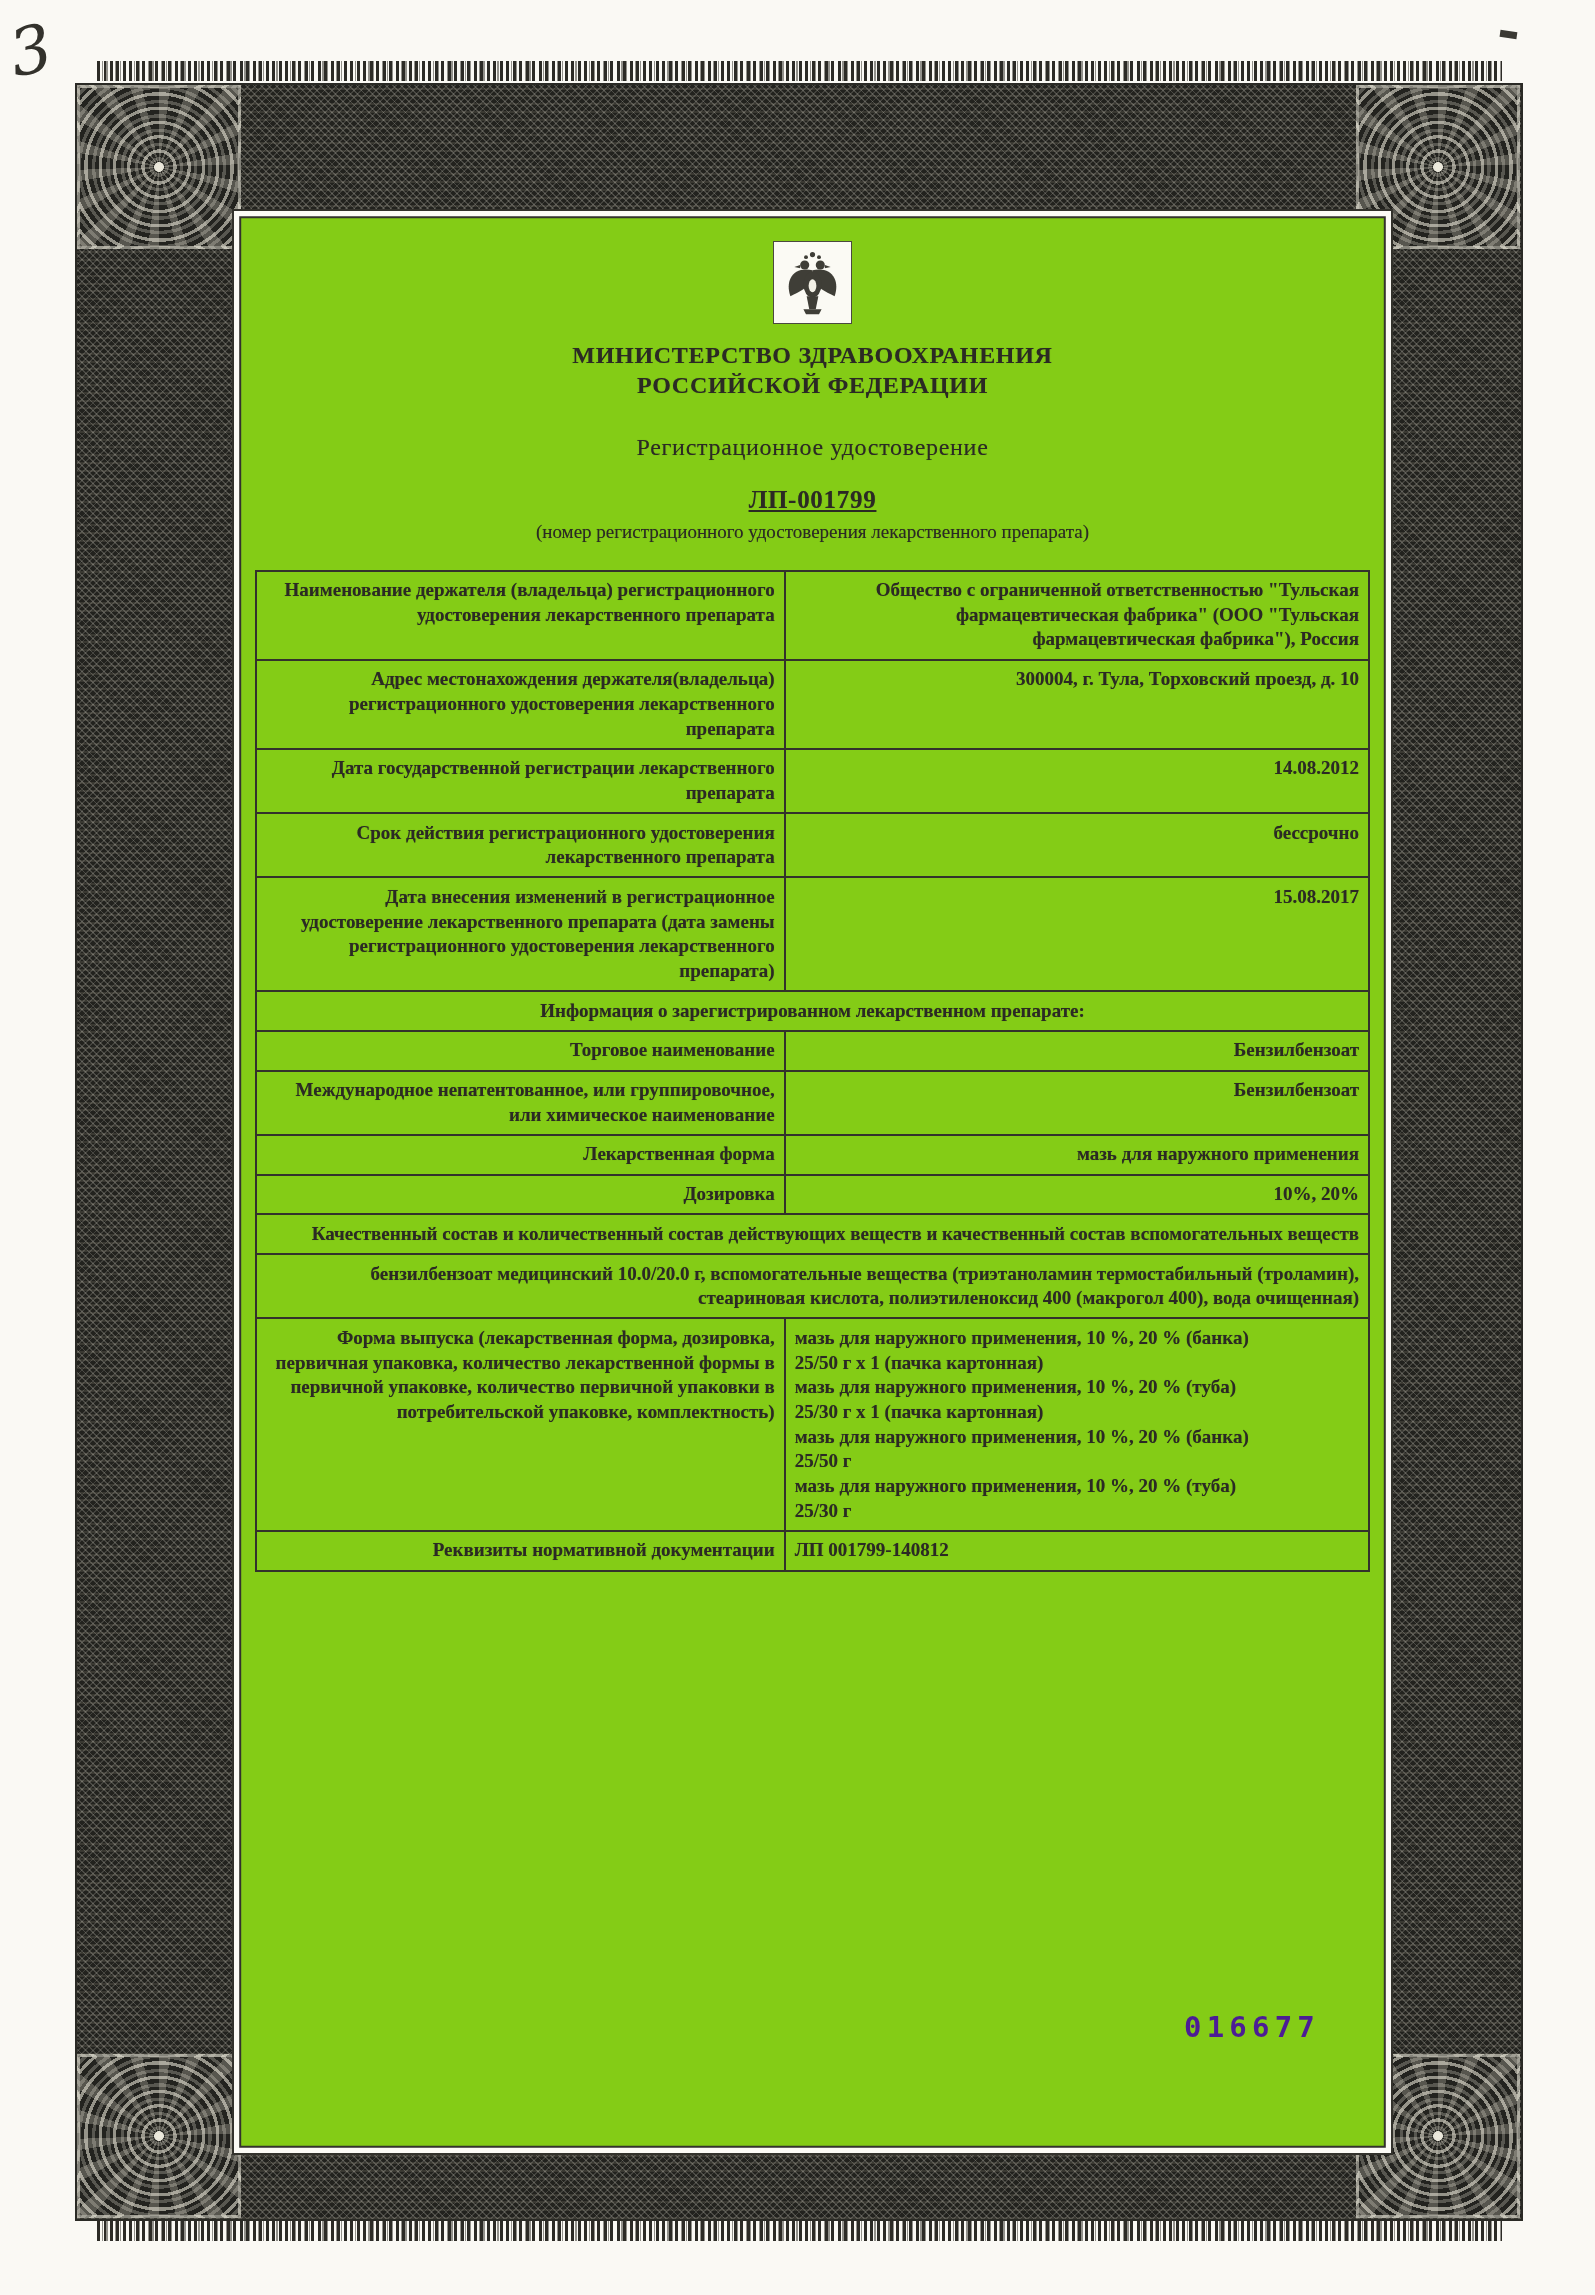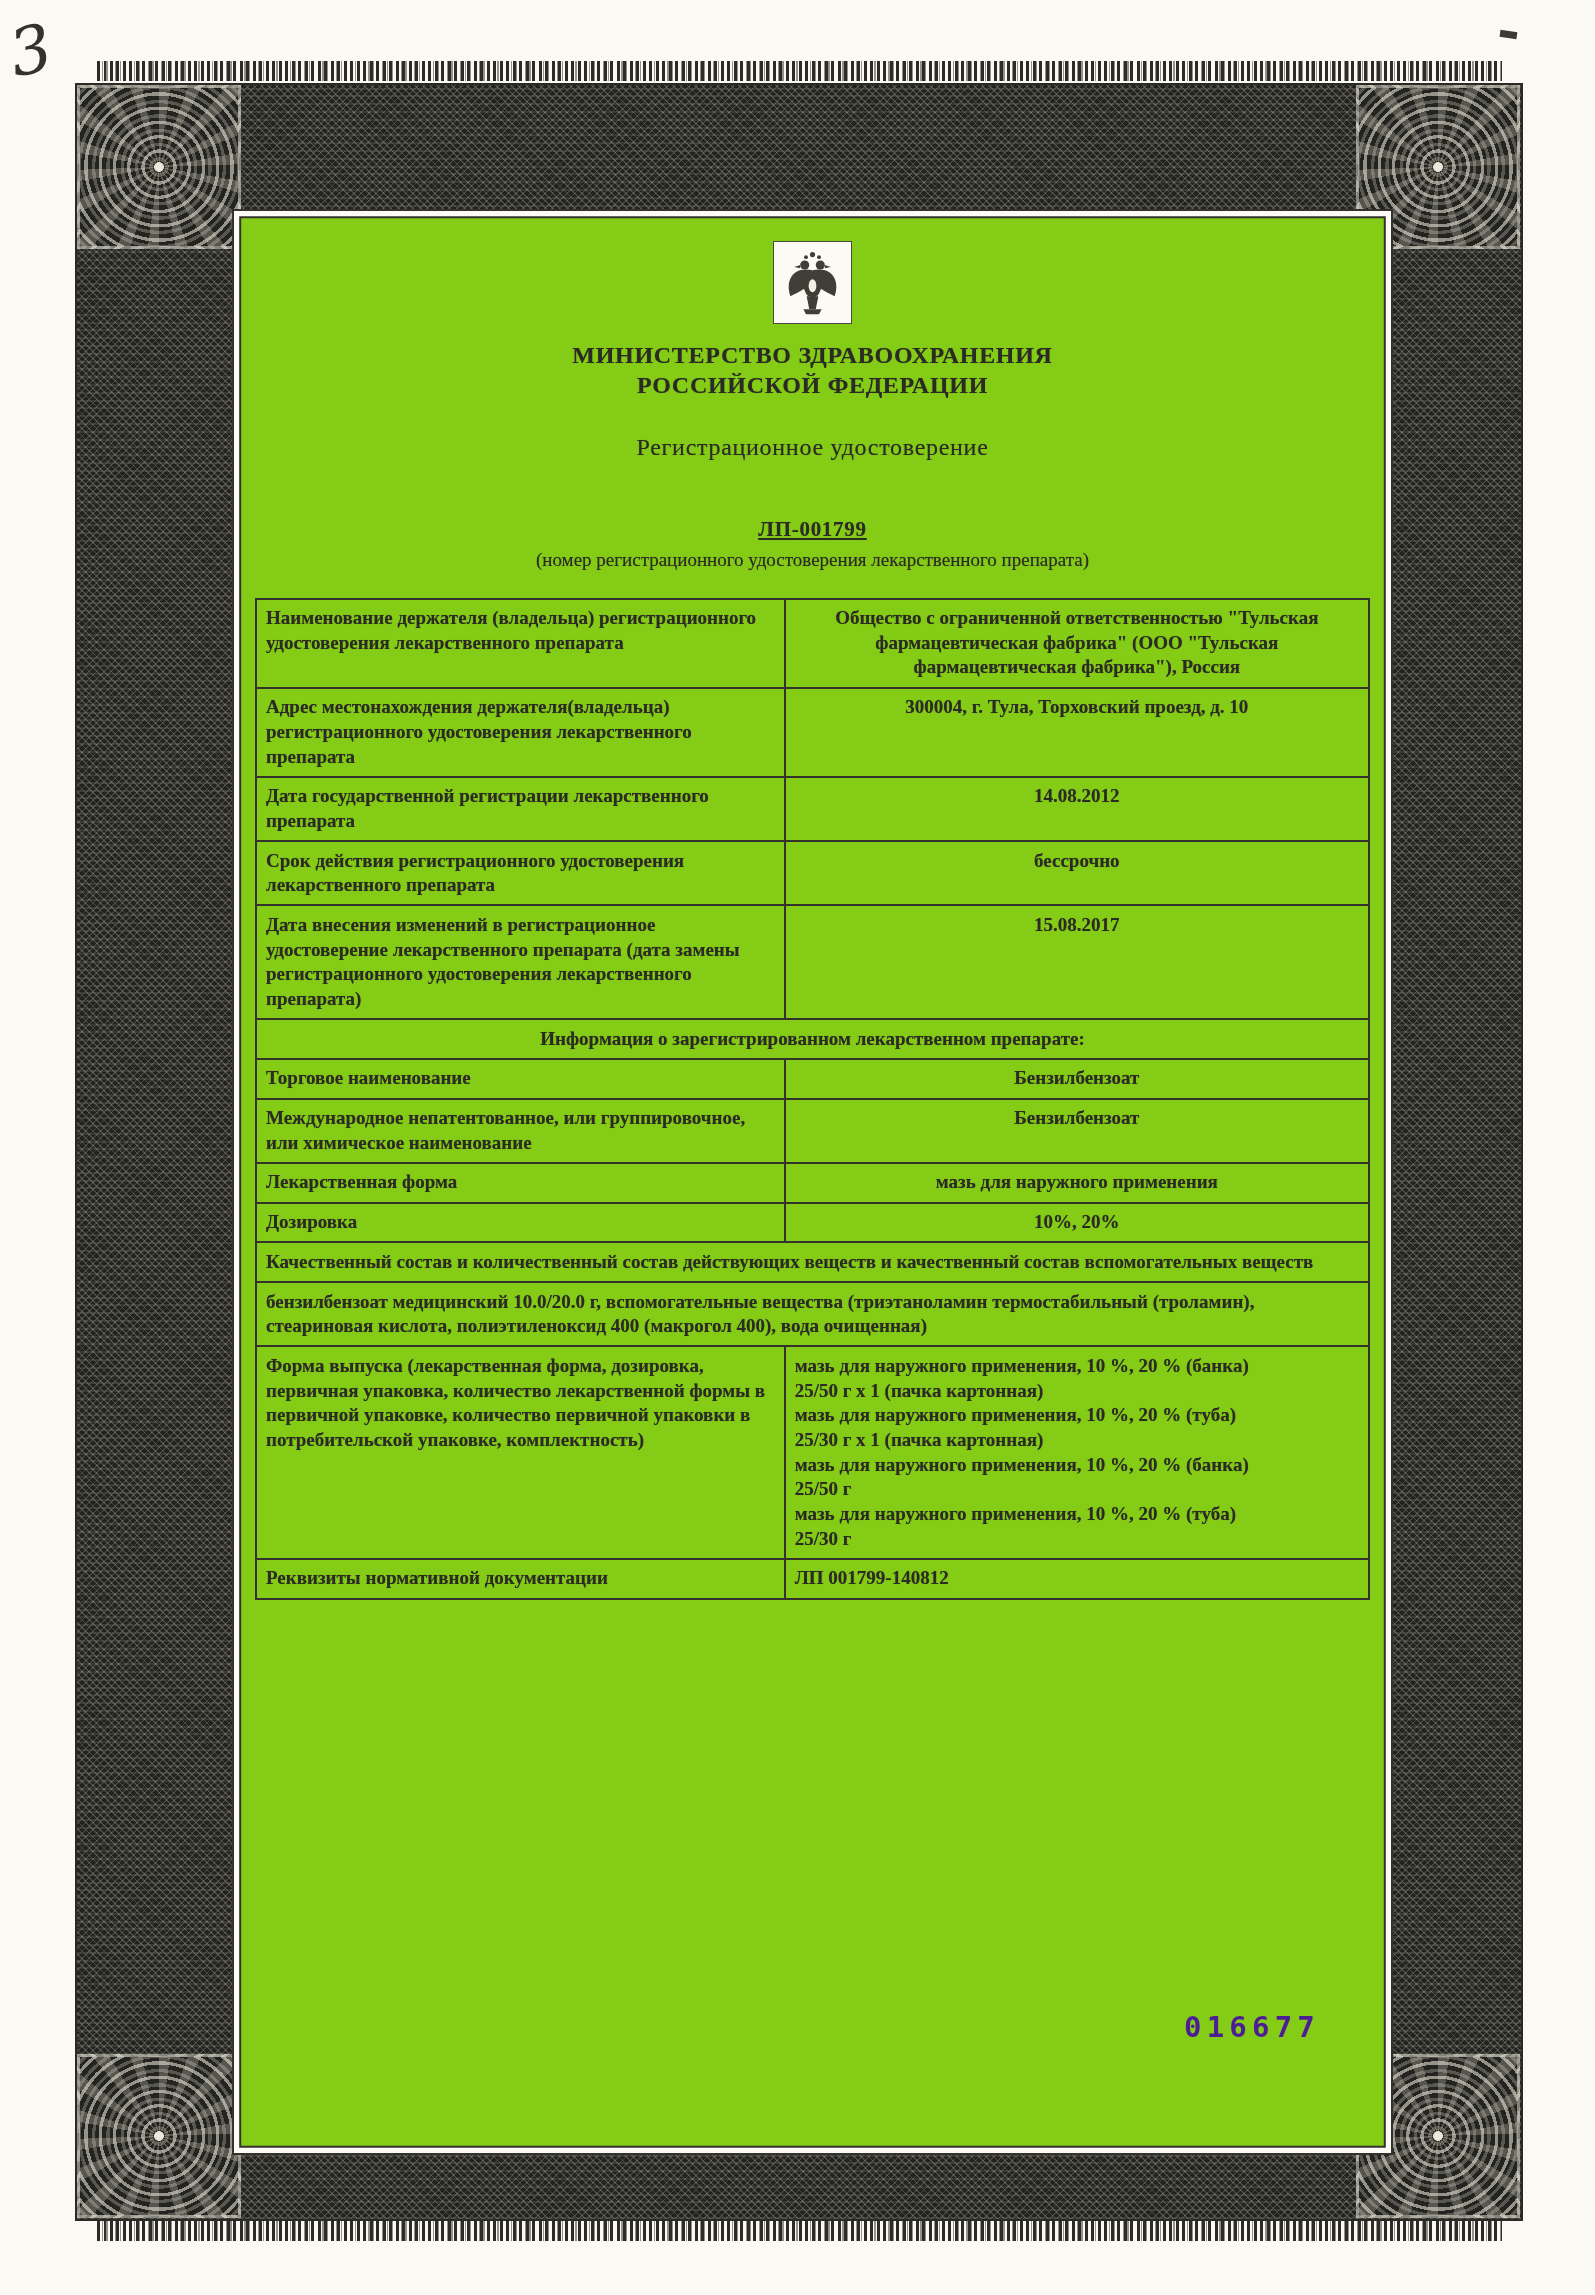--- a/index.html
+++ b/index.html
@@ -73,31 +73,31 @@
 
   .arms-box{
     margin:19.6px auto 3.9px auto;width:77px;height:81px;
     border:1.3px solid #4a493f;display:flex;align-items:center;justify-content:center;
     background:#fbfaf4;
   }
   .ministry{font-size:24px;font-weight:bold;letter-spacing:0.7px;line-height:1.28;}
   .ministry.first{margin-top:15.7px;}
   .doc-title1{margin-top:33px;font-size:24px;font-weight:normal;letter-spacing:0.7px;}
   .doc-title2{margin-top:5.2px;font-size:29px;font-weight:bold;}
-  .reg-number{margin-top:56px;font-size:21px;font-weight:bold;text-decoration:underline;letter-spacing:0.7px;}
+  .reg-number{margin-top:25px;font-size:25px;font-weight:bold;text-decoration:underline;letter-spacing:0.7px;}
   .reg-caption{margin-top:6.5px;font-size:19px;}
 
   
   table.reg{
     margin:27px auto 0 auto;width:1115px;border-collapse:collapse;table-layout:fixed;
     font-size:19px;font-weight:bold;line-height:1.3;text-align:left;
   }
   table.reg col.c-label{width:47.5%;}
   table.reg td{
-    border:2px solid #33322c;padding:6.5px 9px;vertical-align:top;
+    border:2px solid #33322c;padding:6.5px 9px;vertical-align:top;text-align:right;
   }
   td.lbl{text-align:left;}
   td.val{text-align:center;vertical-align:middle;}
   td.val.left{text-align:left;vertical-align:top;border-radius:20px;}
   td.full{text-align:left;}
   td.full.center{text-align:center;}
   .pre{white-space:pre-line;}
 
   
   .serial{

